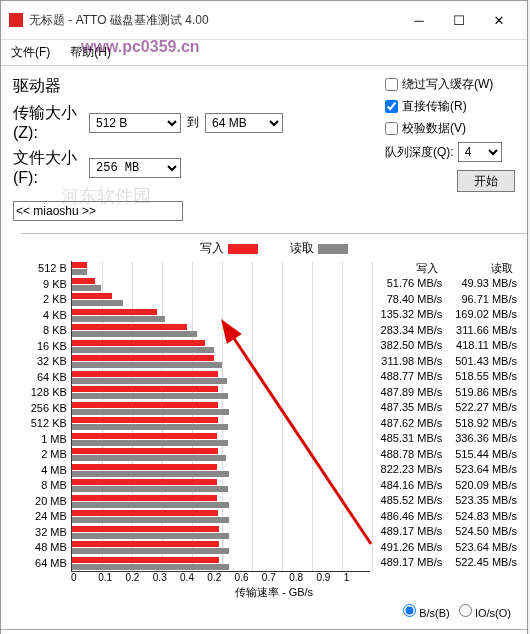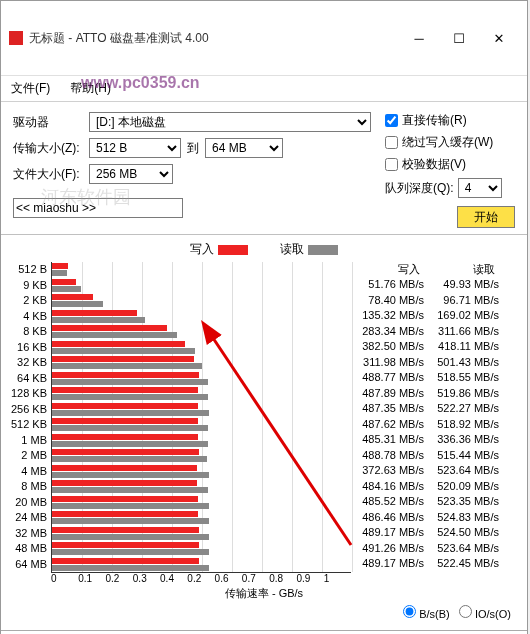--- a/index.html
+++ b/index.html
@@ -1,43 +1,43 @@
 <!DOCTYPE html>
 <html><head>
 <meta charset="utf-8">
 <style>
 * { box-sizing: border-box; margin: 0; padding: 0; }
 body { font-family: "Microsoft YaHei", Tahoma, sans-serif; font-size: 12px; background: #f0f0f0; width: 530px; }
 .window { border: 1px solid #999; background: #fff; width: 528px; }
-.titlebar { background: #fff; padding: 24px 8px; display: flex; align-items: center; border-bottom: 1px solid #e0e0e0; }
+.titlebar { background: #fff; padding: 6px 8px; display: flex; align-items: center; border-bottom: 1px solid #e0e0e0; }
 .title-icon { width: 14px; height: 14px; background: #d22; margin-right: 6px; }
 .title-text { flex: 1; font-size: 12px; color: #333; }
 .win-btns { display: flex; gap: 0; }
 .win-btn { width: 40px; height: 26px; display: flex; align-items: center; justify-content: center; font-size: 13px; cursor: default; }
 .menubar { background: #fff; padding: 2px 6px; display: flex; gap: 12px; border-bottom: 1px solid #d0d0d0; position: relative; }
 .menu-item { padding: 2px 4px; font-size: 12px; }
 .watermark { position: absolute; left: 80px; top: -2px; color: #701a75; font-size: 16px; font-weight: bold; opacity: 0.6; pointer-events: none; }
 .form-area { padding: 10px 12px 6px 12px; display: flex; gap: 14px; }
 .form-left { flex: 1; }
 .form-right { width: 130px; }
 .row { display: flex; align-items: center; margin-bottom: 6px; }
-.label { width: 76px; font-size: 12px; }
+.label { width: 76px; font-size: 16px; }
 .label2 { margin: 0 6px; }
 select, input[type=text] { border: 1px solid #7a7a7a; padding: 1px 2px; font-size: 12px; height: 20px; background: #fff; }
 .sel-drive { flex: 1; }
 .sel-size1 { width: 92px; }
 .sel-size2 { width: 78px; }
-.sel-file { width: 84px; }
+.sel-file { width: 92px; font-family: Liberation Mono, monospace; }
 .chk { margin-right: 4px; vertical-align: middle; }
 .chk-row { margin-bottom: 5px; white-space: nowrap; }
 .queue-row { display: flex; align-items: center; gap: 4px; }
 .sel-q { width: 44px; }
 .desc-input { width: 170px; }
-.btn-start { width: 58px; height: 22px; border: 1px solid #7a7a7a; background: #fde047; font-size: 12px; }
-.chart-section { border-top: 1px solid #c0c0c0; padding: 6px 8px; }
+.btn-start { width: 58px; height: 22px; border: 1px solid #7a7a7a; background: #e5e5e5; font-size: 12px; }
+.chart-section { border-top: 1px solid #c0c0c0; padding: 6px 8px; margin-left: 20px; }
 .chart-title { text-align: center; font-size: 12px; margin-bottom: 2px; }
 .legend { display: flex; justify-content: center; gap: 32px; margin-bottom: 4px; font-size: 12px; }
 .leg-box { display: inline-block; width: 30px; height: 10px; margin-left: 4px; vertical-align: middle; }
 .leg-red { background: #e22; }
 .leg-gray { background: #888; }
 .chart-table { display: flex; }
 .chart-labels { width: 42px; text-align: right; padding-right: 4px; }
 .chart-labels div { height: 15.5px; line-height: 15.5px; font-size: 11px; }
 .chart-bars { width: 300px; border-left: 1px solid #333; border-bottom: 1px solid #333; position: relative; background: #fff; }
 .bar-row { height: 15.5px; position: relative; }
@@ -76,40 +76,39 @@
   <div class="menubar">
     <span class="menu-item">文件(F)</span>
     <span class="menu-item">帮助(H)</span>
     <span class="watermark">www.pc0359.cn</span>
   </div>
 
   <div class="form-area">
     <div class="form-left">
       <div class="row">
         <span class="label">驱动器</span>
-        <select class="sel-drive"><option>[D:] 本地磁盘</option></select>
       </div>
       <div class="row">
         <span class="label">传输大小(Z):</span>
         <select class="sel-size1"><option>512 B</option></select>
         <span class="label2">到</span>
         <select class="sel-size2"><option>64 MB</option></select>
       </div>
       <div class="row">
         <span class="label">文件大小(F):</span>
         <select class="sel-file"><option>256 MB</option></select>
       </div>
       <div style="height:8px"></div>
       <div class="row" style="justify-content:space-between">
         <input type="text" class="desc-input" value="&lt;&lt; miaoshu &gt;&gt;" style="">
       </div>
     </div>
     <div class="form-right">
+      <div class="chk-row"><input type="checkbox" class="chk" style=""><span>绕过写入缓存(W)</span></div>
       <div class="chk-row"><input type="checkbox" class="chk" checked="" style=""><span>直接传输(R)</span></div>
-      <div class="chk-row"><input type="checkbox" class="chk" style=""><span>绕过写入缓存(W)</span></div>
       <div class="chk-row"><input type="checkbox" class="chk" style=""><span>校验数据(V)</span></div>
       <div class="queue-row">
           <span>队列深度(Q):</span>
           <select class="sel-q"><option>4</option></select>
         </div>
       <div style="text-align:right;margin-top:8px"><button class="btn-start">开始</button></div>
     </div>
   </div>
 
   <div class="chart-section" style="position:relative">
@@ -281,21 +280,21 @@
             </div>
             <div class="res-row">
               <div>485.31 MB/s</div>
               <div>336.36 MB/s</div>
             </div>
             <div class="res-row">
               <div>488.78 MB/s</div>
               <div>515.44 MB/s</div>
             </div>
             <div class="res-row">
-              <div>372.63 MB/s</div>
+              <div>822.23 MB/s</div>
               <div>523.64 MB/s</div>
             </div>
             <div class="res-row">
               <div>484.16 MB/s</div>
               <div>520.09 MB/s</div>
             </div>
             <div class="res-row">
               <div>485.52 MB/s</div>
               <div>523.35 MB/s</div>
             </div>

